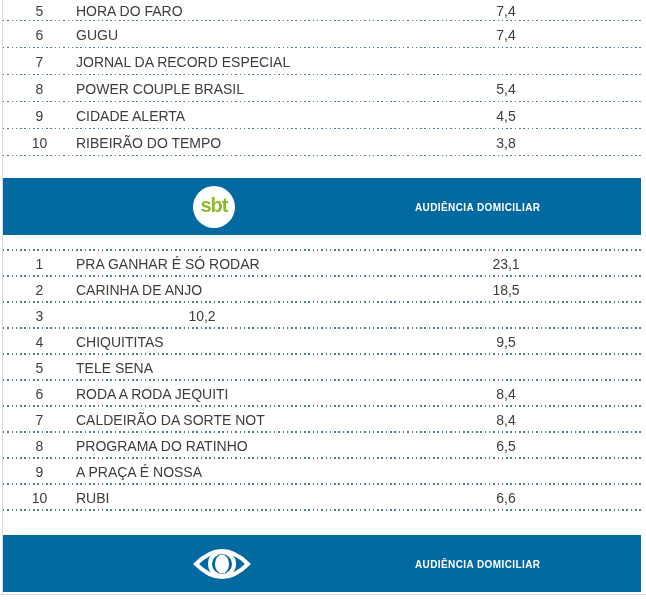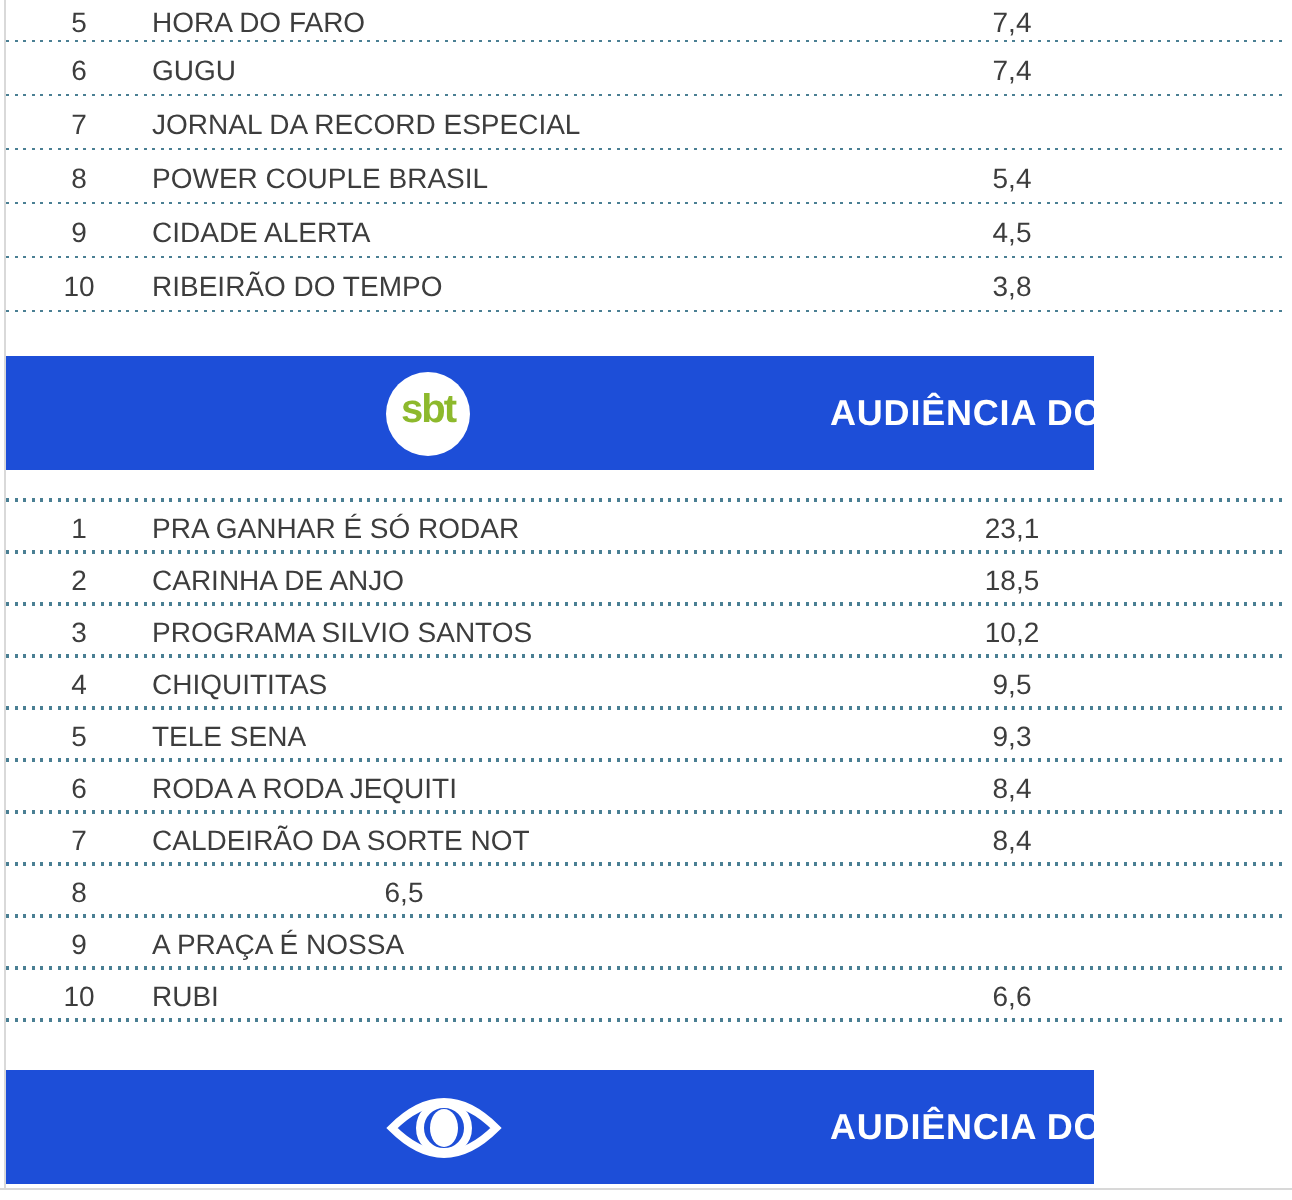--- a/index.html
+++ b/index.html
@@ -30,28 +30,28 @@
     content:"";position:absolute;left:0;right:0;bottom:0;height:1.5px;
     background:repeating-linear-gradient(to right,#4a7f93 0 1.5px,transparent 1.5px 4.3px);
   }
   .cell{font-size:14px;line-height:1;white-space:nowrap;}
   .cell.rank{width:73px;text-align:center;}
   .cell.program{width:304px;text-align:left;}
   .cell.rating{width:252px;text-align:center;}
 
   
   .bar{
-    position:absolute;left:3px;width:544px;height:57px;
-    background:#1d4ed8;
+    position:absolute;left:3px;width:638px;height:57px;
+    background:#0369a1;
   }
   .bar.sbt-bar{top:178px;}
   .bar.band-bar{top:535px;}
   .bar-title{
     position:absolute;left:412px;top:50%;transform:translateY(-50%);
-    color:#ffffff;font-weight:bold;font-size:18px;letter-spacing:0.4px;white-space:nowrap;
+    color:#ffffff;font-weight:bold;font-size:10px;letter-spacing:0.4px;white-space:nowrap;
   }
   .bar-logo{
     position:absolute;left:190px;top:50%;transform:translateY(-50%);
   }
   .sbt-circle{
     width:42px;height:42px;border-radius:50%;background:#ffffff;
     display:flex;align-items:center;justify-content:center;
   }
   .sbt-circle span{
     color:#8db92c;font-weight:bold;font-size:20px;letter-spacing:-1px;
@@ -112,45 +112,44 @@
       <div class="cell program">PRA GANHAR É SÓ RODAR</div>
       <div class="cell rating">23,1</div>
     </div>
     <div class="row">
       <div class="cell rank">2</div>
       <div class="cell program">CARINHA DE ANJO</div>
       <div class="cell rating">18,5</div>
     </div>
     <div class="row">
       <div class="cell rank">3</div>
-      <div class="cell program">PROGRAMA SILVIO SANTOS</div>
       <div class="cell rating">10,2</div>
     </div>
     <div class="row">
       <div class="cell rank">4</div>
       <div class="cell program">CHIQUITITAS</div>
       <div class="cell rating">9,5</div>
     </div>
     <div class="row">
       <div class="cell rank">5</div>
       <div class="cell program">TELE SENA</div>
-      <div class="cell rating">9,3</div>
     </div>
     <div class="row">
       <div class="cell rank">6</div>
       <div class="cell program">RODA A RODA JEQUITI</div>
       <div class="cell rating">8,4</div>
     </div>
     <div class="row">
       <div class="cell rank">7</div>
       <div class="cell program">CALDEIRÃO DA SORTE NOT</div>
       <div class="cell rating">8,4</div>
     </div>
     <div class="row">
       <div class="cell rank">8</div>
+      <div class="cell program">PROGRAMA DO RATINHO</div>
       <div class="cell rating">6,5</div>
     </div>
     <div class="row">
       <div class="cell rank">9</div>
       <div class="cell program">A PRAÇA É NOSSA</div>
     </div>
     <div class="row">
       <div class="cell rank">10</div>
       <div class="cell program">RUBI</div>
       <div class="cell rating">6,6</div>

